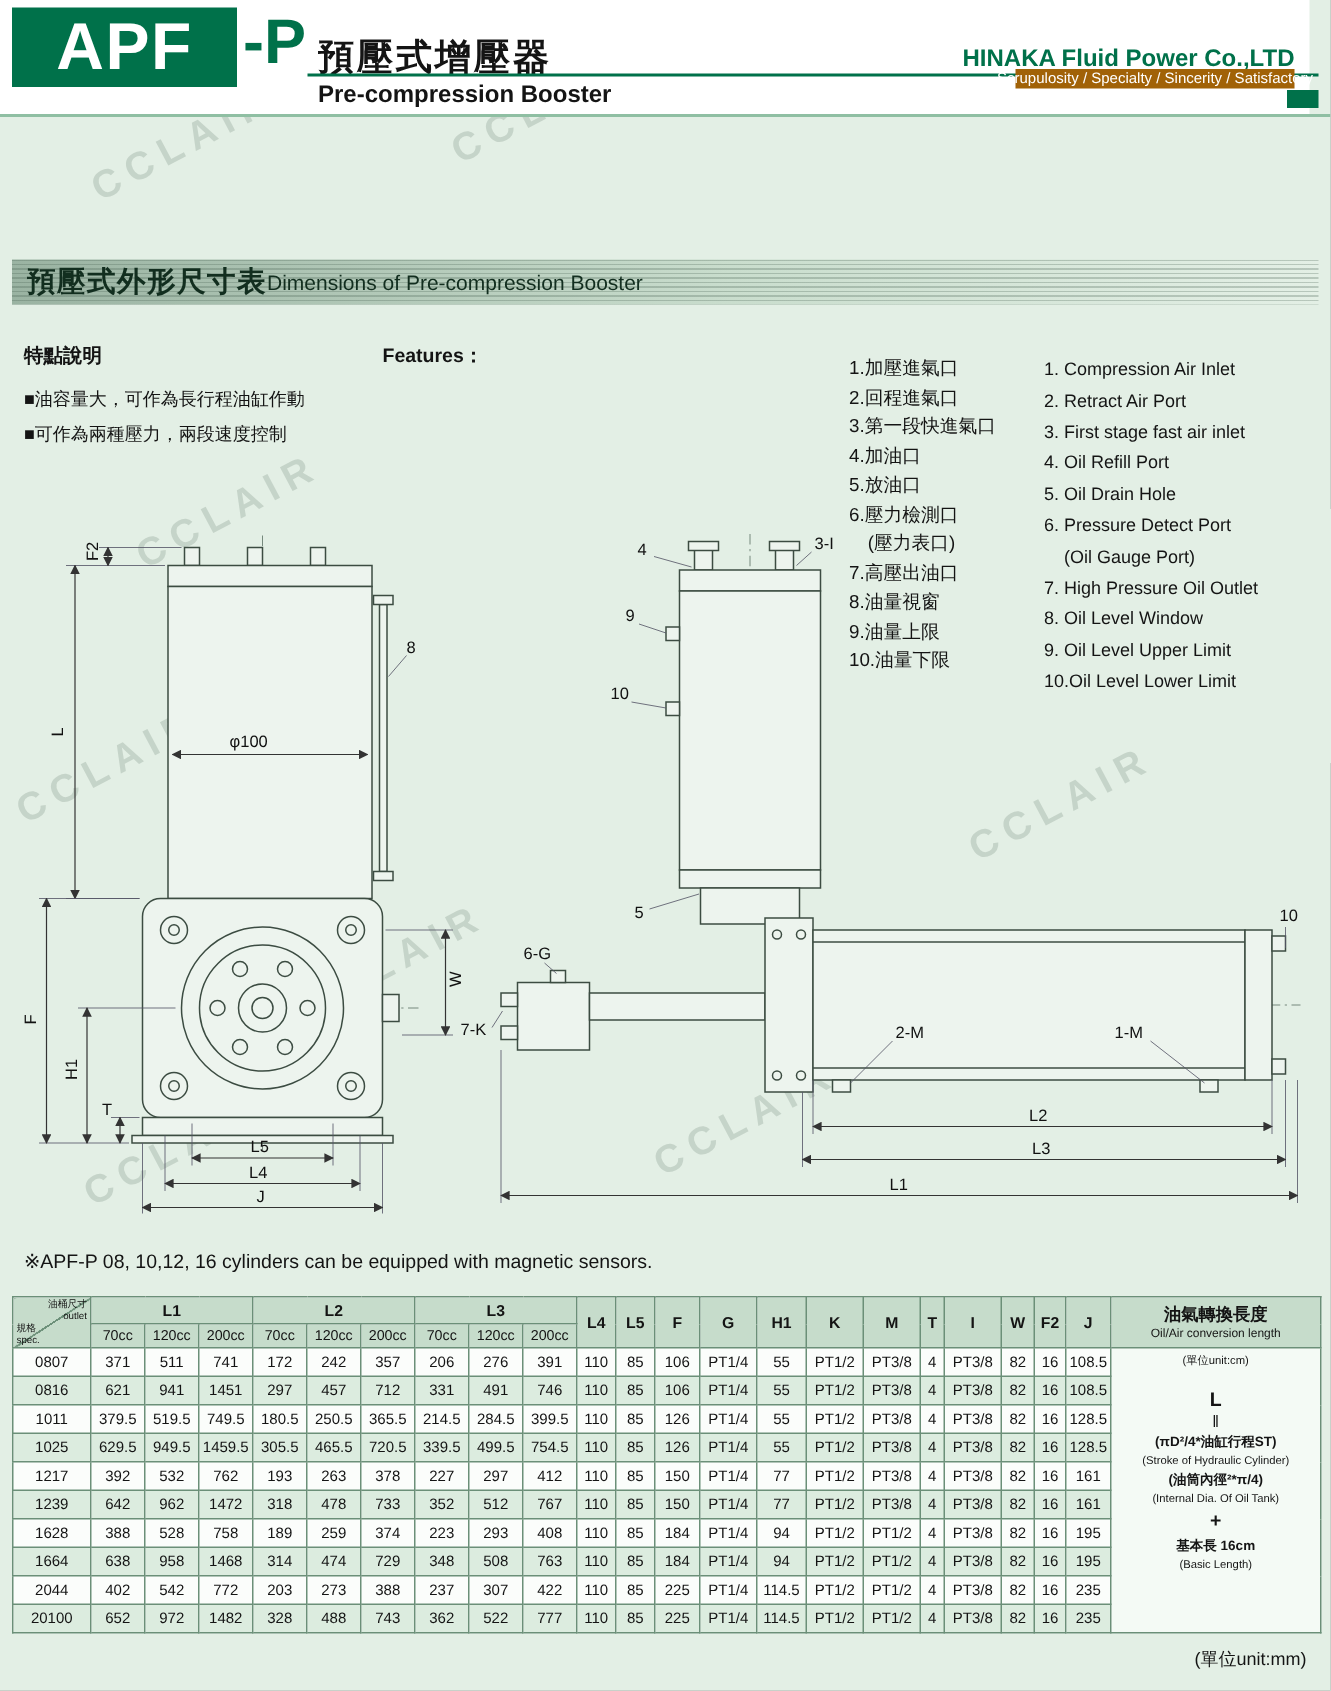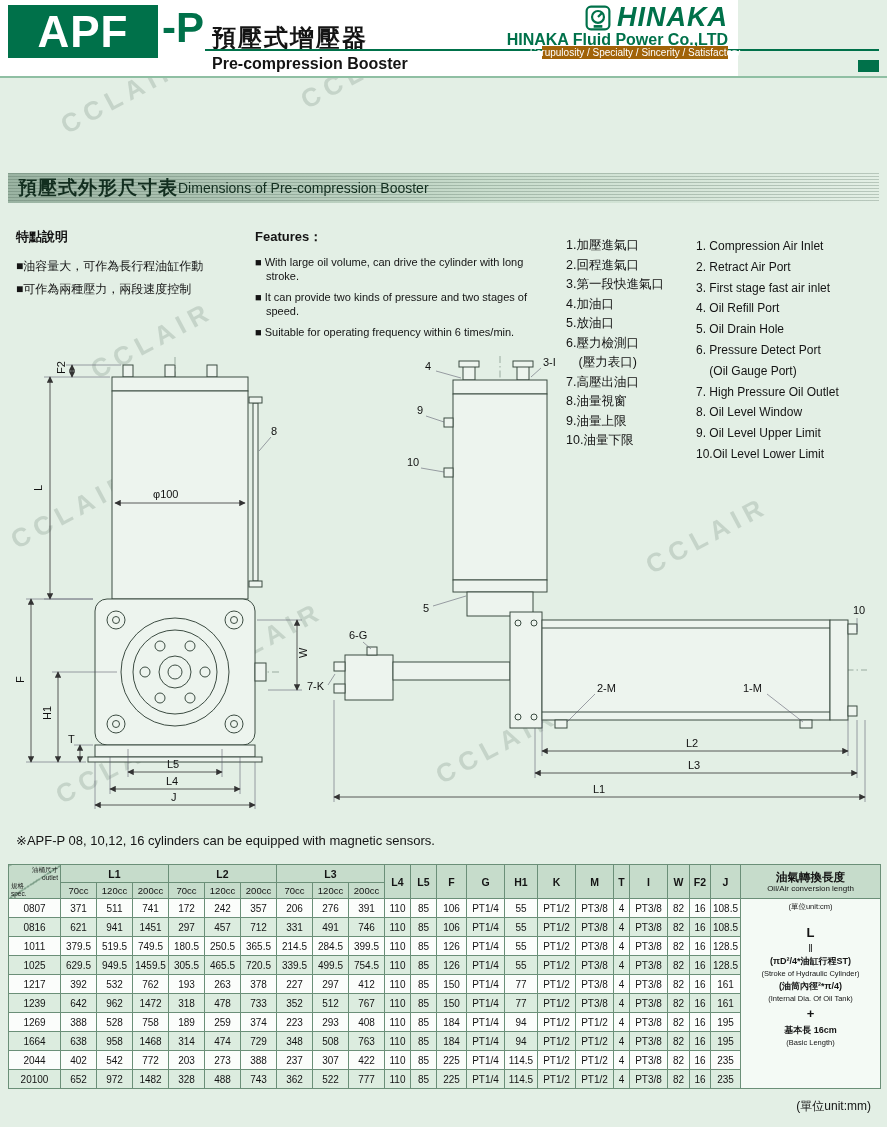--- a/index.html
+++ b/index.html
@@ -1,20 +1,20 @@
 <!DOCTYPE html>
 <html><head>
 <meta charset="utf-8">
 <style>
 *{margin:0;padding:0;box-sizing:border-box}
 body{background:#777}
 .page{position:relative;width:887px;height:1127px;margin:0 auto;background:#e3efe5;
   font-family:"Liberation Sans","DejaVu Sans",sans-serif;color:#141414;overflow:hidden}
 
-.header{position:absolute;left:0;top:0;width:738px;height:78px;background:#fff}
+.header{position:absolute;left:0;top:0;width:873px;height:78px;background:#fff}
 .apf-box{position:absolute;left:8px;top:5px;width:150px;height:53px;background:#00714a;color:#fff;
   display:flex;align-items:center;justify-content:center;font-size:44px;font-weight:800;letter-spacing:1px}
 .apf-suffix{position:absolute;left:162px;top:4px;font-size:42px;font-weight:800;color:#00714a}
 .title-zh{position:absolute;left:212px;top:22px;font-size:24px;font-weight:700;letter-spacing:2px}
 .hline1{position:absolute;left:205px;top:49px;width:674px;height:2px;background:#00714a}
 .title-en{position:absolute;left:212px;top:55px;font-size:16px;font-weight:700}
 .hline2{position:absolute;left:0;top:76px;width:887px;height:2px;background:#8fbfa3}
 .gsq{position:absolute;left:858px;top:60px;width:21px;height:12px;background:#00714a}
 .logo{position:absolute;right:10px;top:2px;display:flex;align-items:center;gap:6px}
 .brand{font-size:27px;font-weight:800;font-style:italic;color:#00714a;letter-spacing:1px}
@@ -90,54 +90,40 @@
   <span class="wm" style="left:640px;top:520px">CCLAIR</span>
 
   <div class="header">
     <div class="apf-box">
         <span>APF</span>
       </div>
     <span class="apf-suffix">-P</span>
     <div class="title-zh">預壓式增壓器</div>
     <div class="hline1"></div>
     <div class="title-en">Pre-compression Booster</div>
-    <div class="logo">
-      <svg width="26" height="26" viewBox="0 0 24 24">
-        <rect x="1.5" y="1.5" width="21" height="21" rx="4" fill="none" stroke="#00714a" stroke-width="2"></rect>
-        <circle cx="12" cy="11" r="5.5" fill="none" stroke="#00714a" stroke-width="2"></circle>
-        <line x1="12" y1="11" x2="15.5" y2="7.5" stroke="#00714a" stroke-width="2"></line>
-        <rect x="8" y="18.5" width="8" height="2.5" fill="#00714a"></rect>
-      </svg>
-      <span class="brand">HINAKA</span>
-    </div>
     <div class="brand-sub">HINAKA Fluid Power Co.,LTD</div>
     <div class="slogan">Scrupulosity / Specialty / Sincerity / Satisfactory</div>
   </div>
   <div class="hline2"></div>
   <div class="gsq"></div>
 
   <div class="section-bar">
     <span class="sb-zh">預壓式外形尺寸表</span>
     <span class="sb-en">Dimensions of Pre-compression Booster</span>
   </div>
 
   <div class="feat-zh">
     <div class="feat-title">特點說明</div>
     <div id="feat-zh-list">
         <div class="feat-item-zh">■油容量大，可作為長行程油缸作動</div>
         <div class="feat-item-zh">■可作為兩種壓力，兩段速度控制</div>
       </div>
   </div>
   <div class="feat-en">
     <div class="feat-title">Features：</div>
-    <div id="feat-en-list">
-        <div class="feat-item-en">■ With large oil volume, can drive the cylinder with long stroke.</div>
-        <div class="feat-item-en">■ It can provide two kinds of pressure and two stages of speed.</div>
-        <div class="feat-item-en">■ Suitable for operating frequency within 6 times/min.</div>
-      </div>
   </div>
   <div class="ports-zh" id="ports-zh">
       <div class="port-zh">1.加壓進氣口</div>
       <div class="port-zh">2.回程進氣口</div>
       <div class="port-zh">3.第一段快進氣口</div>
       <div class="port-zh">4.加油口</div>
       <div class="port-zh">5.放油口</div>
       <div class="port-zh">6.壓力檢測口</div>
       <div class="port-zh">　(壓力表口)</div>
       <div class="port-zh">7.高壓出油口</div>
@@ -541,21 +527,21 @@
           <td>77</td>
           <td>PT1/2</td>
           <td>PT3/8</td>
           <td>4</td>
           <td>PT3/8</td>
           <td>82</td>
           <td>16</td>
           <td>161</td>
         </tr>
         <tr>
-          <td class="spec">1269</td>
+          <td class="spec">1628</td>
           <td>388</td>
           <td>528</td>
           <td>758</td>
           <td>189</td>
           <td>259</td>
           <td>374</td>
           <td>223</td>
           <td>293</td>
           <td>408</td>
           <td>110</td>

